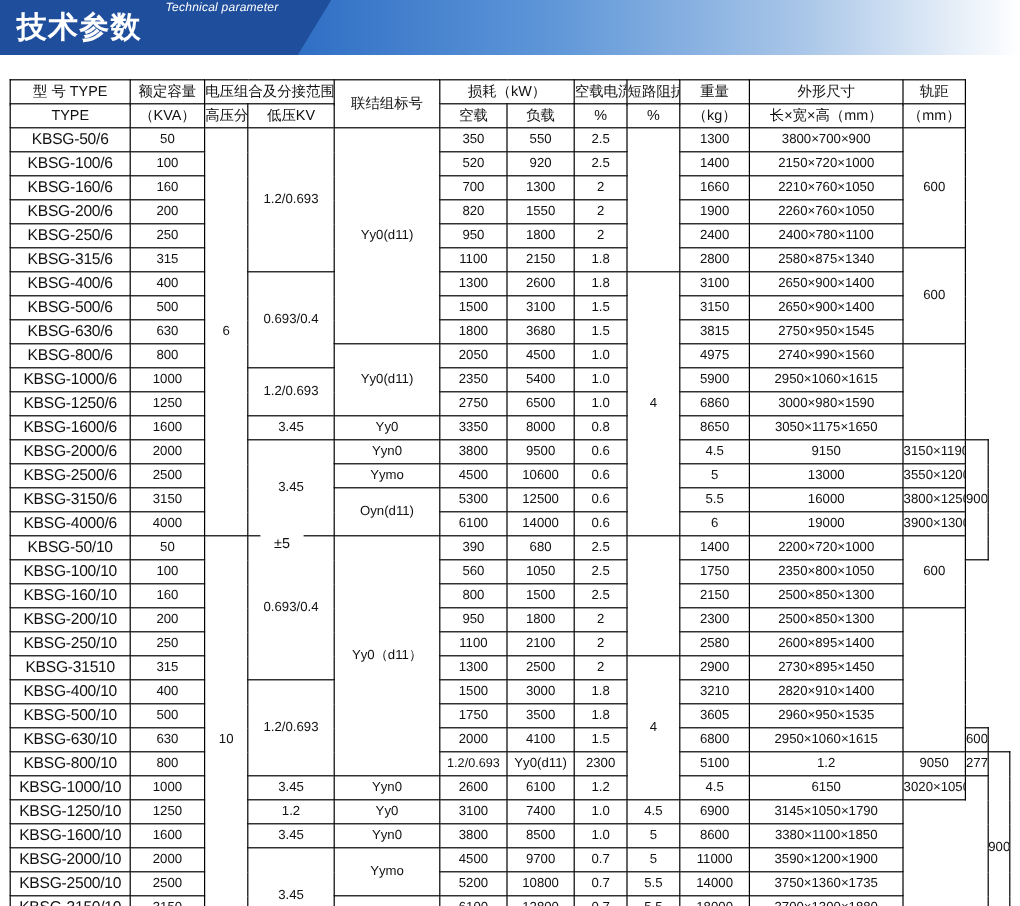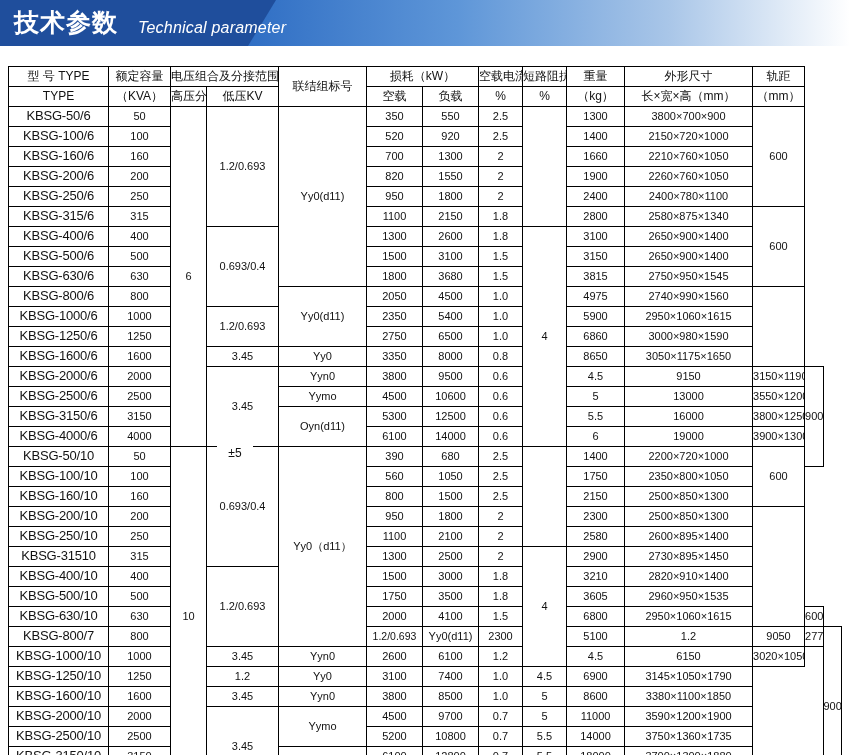--- a/index.html
+++ b/index.html
@@ -53,22 +53,22 @@
     font-size: 25px;
     font-weight: bold;
     color: #ffffff;
     letter-spacing: 1px;
     line-height: 34px;
     font-family: "DejaVu Sans", "Liberation Sans", sans-serif;
   }
   .banner-sub {
     position: absolute;
     left: 138px;
-    top: 19px;
-    font-size: 16px;
+    top: 1px;
+    font-size: 10px;
     color: #ffffff;
     font-family: "Liberation Sans", sans-serif;
     font-style: italic;
     letter-spacing: 0.2px;
   }
 
   
   .table-wrap {
     padding: 8px 8px 0 8px;
     box-sizing: border-box;
@@ -461,21 +461,21 @@
           <td>630</td>
           <td>2000</td>
           <td>4100</td>
           <td>1.5</td>
           <td>6800</td>
           <td>2950×1060×1615</td>
           <td>600</td>
         </tr>
 
         <tr>
-          <td class="cell-model">KBSG-800/7</td>
+          <td class="cell-model">KBSG-800/10</td>
           <td>800</td>
           <td class="small">1.2/0.693</td>
           <td>Yy0(d11)</td>
           <td>2300</td>
           <td>5100</td>
           <td>1.2</td>
           <td>9050</td>
           <td>2770×990×1585</td>
           <td rowspan="8">900</td>
         </tr>

